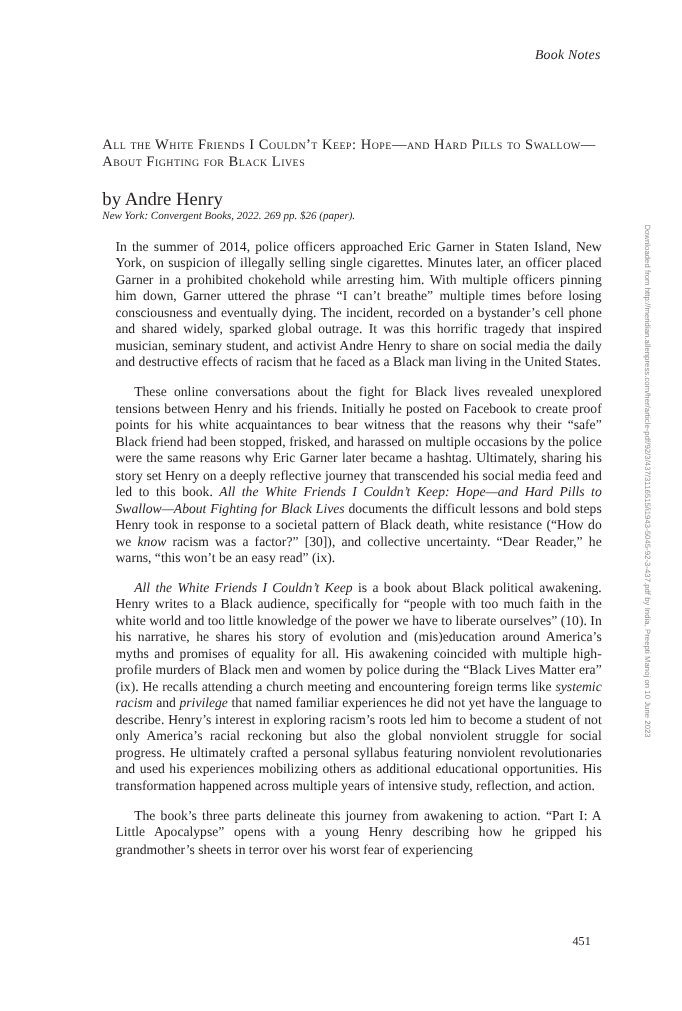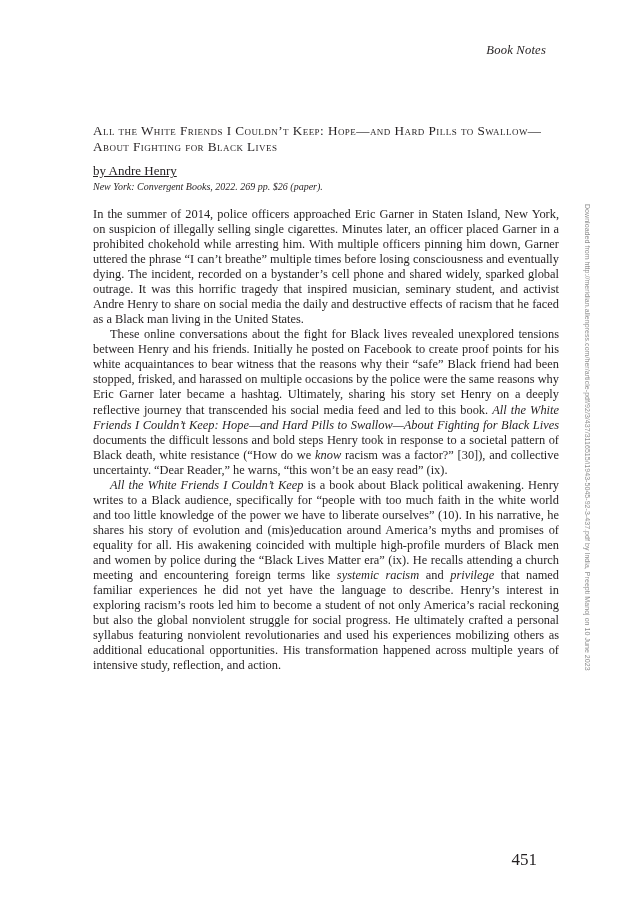--- a/index.html
+++ b/index.html
@@ -34,38 +34,37 @@
   }
   .book-title {
     font-variant: small-caps;
     font-weight: normal;
     font-size: 13.2px;
     line-height: 16.2px;
     letter-spacing: 0.45px;
     margin: 0;
   }
   .byline {
-    font-size: 13px;
+    font-size: 17px;
     line-height: 15.5px;
-    margin-top: 8px;
-    text-decoration: underline;
+    margin-top: 18px;
   }
   .pub-info {
     font-style: italic;
     font-size: 10px;
     line-height: 15px;
   }
   .body-text {
     margin-top: 13px;
     font-size: 12.4px;
     line-height: 15.05px;
     text-align: justify;
   }
   .body-text p {
-    margin: 0;
+    margin: 12px;
   }
   .body-text p.indent {
     text-indent: 17px;
   }
   .watermark {
     position: absolute;
     top: 204px;
     left: 584px;
     writing-mode: vertical-rl;
     text-orientation: mixed;
@@ -74,38 +73,39 @@
     font-size: 7px;
     letter-spacing: 0.05px;
     color: #8c8c8c;
   }
   .page-number {
     position: absolute;
     top: 850px;
     left: 80px;
     width: 457px;
     text-align: right;
-    font-size: 17px;
+    font-size: 11px;
   }
 </style>
 </head>
 <body>
 
 <div class="page">
 
   <div class="running-head">Book Notes</div>
 
   <div class="article">
     <h1 class="book-title">All the White Friends I Couldn’t Keep: Hope—and Hard Pills to Swallow—About Fighting for Black Lives</h1>
     <div class="byline">by Andre Henry</div>
     <div class="pub-info">New York: Convergent Books, 2022. 269 pp. $26 (paper).</div>
     <div class="body-text">
         <p class=""><span>In the summer of 2014, police officers approached Eric Garner in Staten Island, New York, on suspicion of illegally selling single cigarettes. Minutes later, an officer placed Garner in a prohibited chokehold while arresting him. With multiple officers pinning him down, Garner uttered the phrase “I can’t breathe” multiple times before losing consciousness and eventually dying. The incident, recorded on a bystander’s cell phone and shared widely, sparked global outrage. It was this horrific tragedy that inspired musician, seminary student, and activist Andre Henry to share on social media the daily and destructive effects of racism that he faced as a Black man living in the United States.</span></p>
         <p class="indent"><span>These online conversations about the fight for Black lives revealed unexplored tensions between Henry and his friends. Initially he posted on Facebook to create proof points for his white acquaintances to bear witness that the reasons why their “safe” Black friend had been stopped, frisked, and harassed on multiple occasions by the police were the same reasons why Eric Garner later became a hashtag. Ultimately, sharing his story set Henry on a deeply reflective journey that transcended his social media feed and led to this book. </span><em>All the White Friends I Couldn’t Keep: Hope—and Hard Pills to Swallow—About Fighting for Black Lives</em><span> documents the difficult lessons and bold steps Henry took in response to a societal pattern of Black death, white resistance (“How do we </span><em>know</em><span> racism was a factor?” [30]), and collective uncertainty. “Dear Reader,” he warns, “this won’t be an easy read” (ix).</span></p>
         <p class="indent"><em>All the White Friends I Couldn’t Keep</em><span> is a book about Black political awakening. Henry writes to a Black audience, specifically for “people with too much faith in the white world and too little knowledge of the power we have to liberate ourselves” (10). In his narrative, he shares his story of evolution and (mis)education around America’s myths and promises of equality for all. His awakening coincided with multiple high-profile murders of Black men and women by police during the “Black Lives Matter era” (ix). He recalls attending a church meeting and encountering foreign terms like </span><em>systemic racism</em><span> and </span><em>privilege</em><span> that named familiar experiences he did not yet have the language to describe. Henry’s interest in exploring racism’s roots led him to become a student of not only America’s racial reckoning but also the global nonviolent struggle for social progress. He ultimately crafted a personal syllabus featuring nonviolent revolutionaries and used his experiences mobilizing others as additional educational opportunities. His transformation happened across multiple years of intensive study, reflection, and action.</span></p>
+        <p class="indent"><span>The book’s three parts delineate this journey from awakening to action. “Part I: A Little Apocalypse” opens with a young Henry describing how he gripped his grandmother’s sheets in terror over his worst fear of experiencing</span></p>
       </div>
   </div>
 
   <div class="watermark">Downloaded from http://meridian.allenpress.com/her/article-pdf/92/3/437/3116515/i1943-5045-92-3-437.pdf by India, Preepti Manoj on 10 June 2023</div>
 
   <div class="page-number">451</div>
 
 </div>
 
 </body></html>

